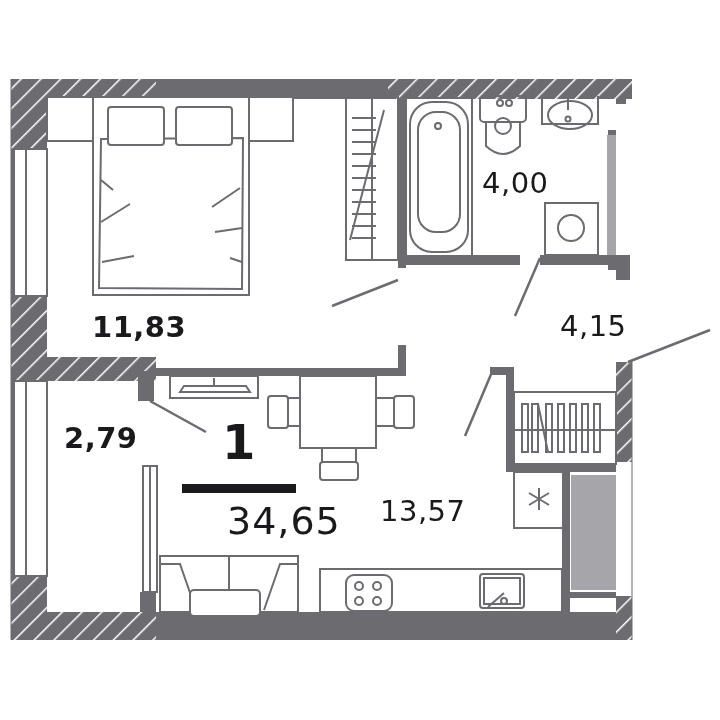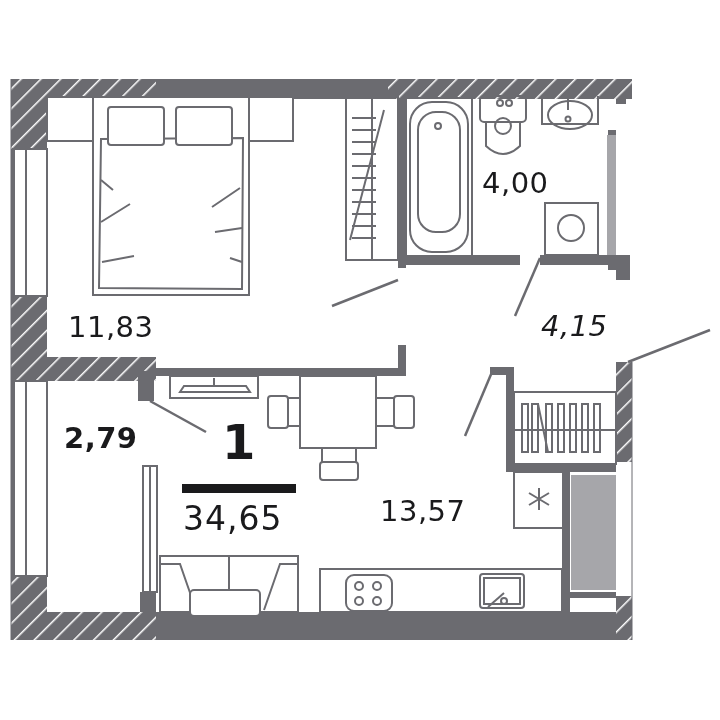--- a/index.html
+++ b/index.html
@@ -1,20 +1,20 @@
 <!DOCTYPE html>
 <html><head>
 <meta charset="utf-8">
 <style>
   html,body{margin:0;padding:0;background:#ffffff;}
   body{width:720px;height:720px;overflow:hidden;font-family:"Liberation Sans",sans-serif;}
   #plan{position:absolute;left:0;top:0;width:720px;height:720px;}
   .lbl{position:absolute;font-family:"DejaVu Sans","Liberation Sans",sans-serif;color:#1a1a1c;font-size:29px;letter-spacing:0.5px;white-space:nowrap;}
   .big{position:absolute;font-family:"DejaVu Sans","Liberation Sans",sans-serif;color:#1a1a1c;font-weight:bold;font-size:48px;}
-  .total{position:absolute;font-family:"DejaVu Sans","Liberation Sans",sans-serif;color:#1a1a1c;font-size:33px;letter-spacing:1px;}
+  .total{position:absolute;font-family:"DejaVu Sans","Liberation Sans",sans-serif;color:#1a1a1c;font-size:38px;letter-spacing:1px;margin-left:44px;}
   .bar{position:absolute;background:#1a1a1c;}
 </style>
 </head>
 <body>
 
 <svg id="plan" viewBox="0 0 720 720" xmlns="http://www.w3.org/2000/svg">
   <defs>
     <pattern id="hatch" patternUnits="userSpaceOnUse" width="14" height="14" patternTransform="rotate(45)">
       <rect width="14" height="14" fill="#6b6b70"></rect>
       <line x1="0" y1="0" x2="0" y2="14" stroke="#ffffff" stroke-width="3"></line>
@@ -162,21 +162,21 @@
     <path d="M160 564 L180 564 L196 610 M298 564 L280 564 L264 610"></path>
     <rect x="190" y="590" width="70" height="26" rx="4"></rect>
   </g>
 
   <g stroke="#6b6b70" stroke-width="1" fill="none">
     <line x1="11" y1="79" x2="11" y2="640"></line>
     <line x1="632" y1="362" x2="632" y2="640"></line>
   </g>
 </svg>
 
-<div class="lbl" style="left:68px;top:310px;">11,83</div>
+<div class="lbl" style="left:92px;top:310px;font-weight:bold;">11,83</div>
 <div class="lbl" style="left:482px;top:166px;">4,00</div>
-<div class="lbl" style="left:541px;top:309px;font-style:italic;">4,15</div>
+<div class="lbl" style="left:560px;top:309px;">4,15</div>
 <div class="lbl" style="left:64px;top:421px;font-weight:bold;">2,79</div>
 <div class="lbl" style="left:380px;top:494px;">13,57</div>
 
 <div class="big" style="left:222px;top:414px;">1</div>
 <div class="bar" style="left:182px;top:484px;width:114px;height:9px;"></div>
 <div class="total" style="left:183px;top:499px;">34,65</div>
 
 </body></html>

